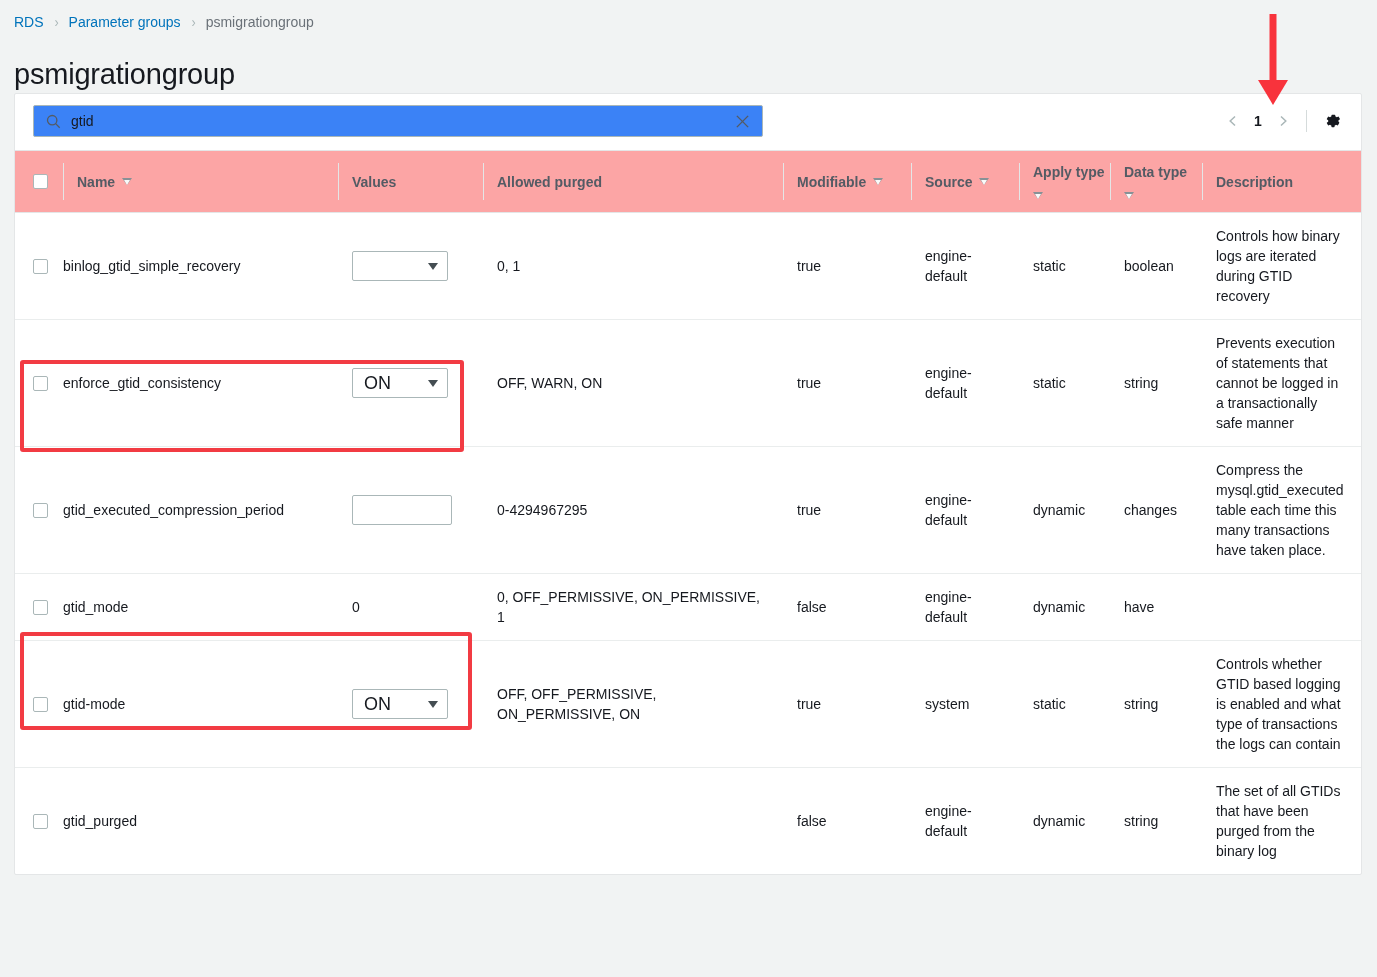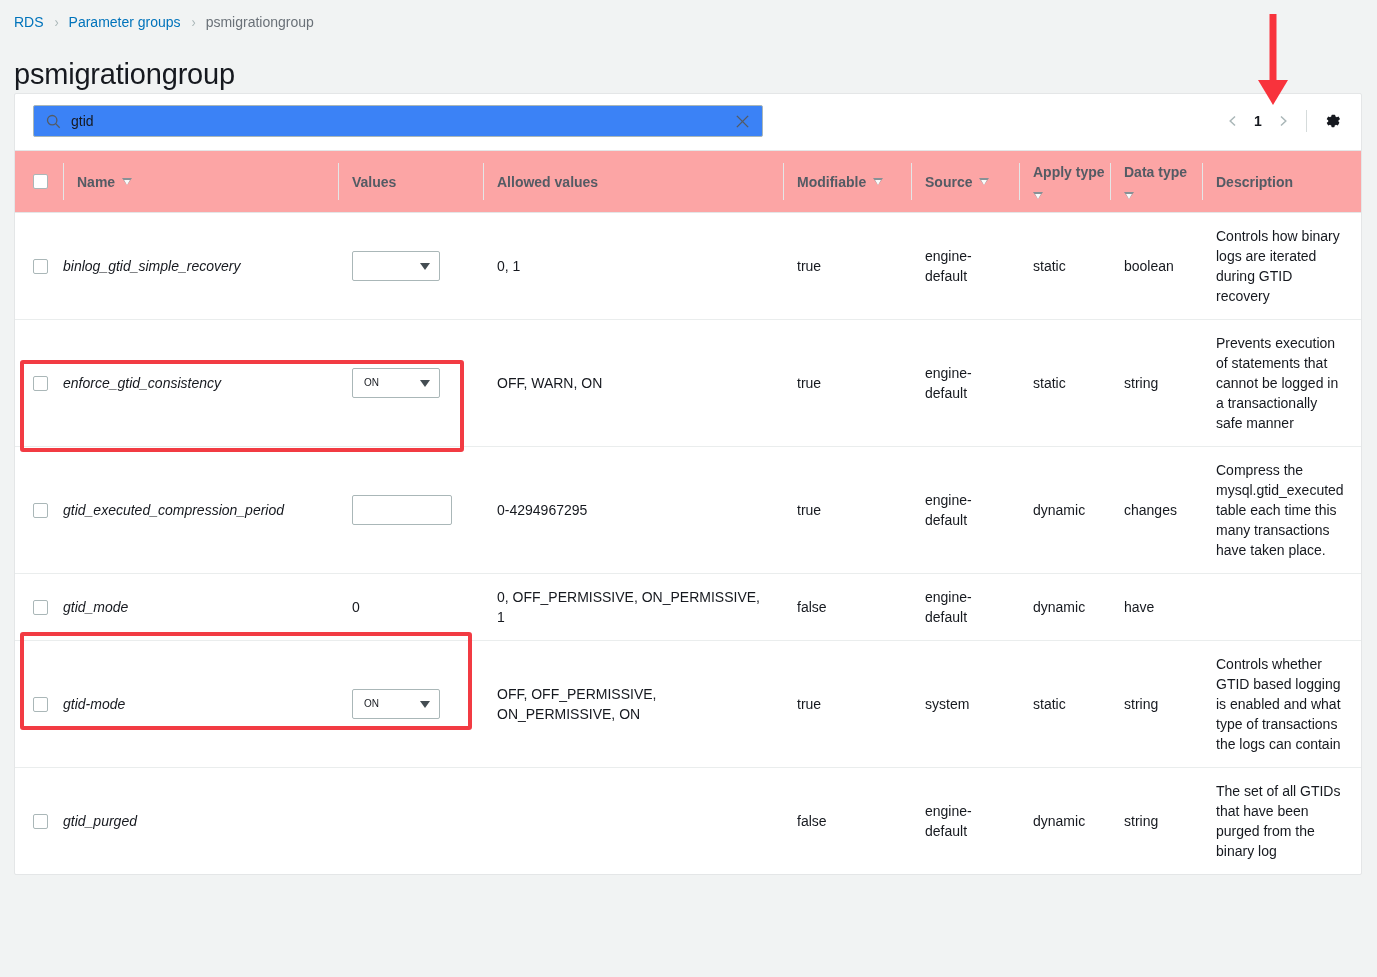--- a/index.html
+++ b/index.html
@@ -199,42 +199,42 @@
   .col-check { width: 48px; padding-left: 18px !important; padding-right: 0 !important; }
   .col-name { width: 275px; }
   .col-values { width: 145px; }
   .col-allowed { width: 300px; }
   .col-mod { width: 128px; }
   .col-source { width: 108px; }
   .col-apply { width: 91px; }
   .col-dtype { width: 92px; }
   .col-desc { width: auto; }
 
-  .cell-name { padding-left: 0 !important; font-style: italic; }
+  .cell-name { padding-left: 0 !important; }
 
   .cbx {
     width: 15px; height: 15px;
     border: 1px solid #aab7b8;
     border-radius: 2px;
     background: #fff;
     display: block;
     cursor: pointer;
   }
 
   .select-ctl {
-    width: 88px; height: 30px;
+    width: 96px; height: 30px;
     border: 1px solid #aab7b8;
     border-radius: 2px;
     background: #fff;
     display: flex;
     align-items: center;
     justify-content: space-between;
     padding: 0 9px 0 11px;
     cursor: pointer;
-    font-size: 10px;
+    font-size: 18px;
     color: #16191f;
   }
   .caret {
     width: 0; height: 0;
     border-left: 5px solid transparent;
     border-right: 5px solid transparent;
     border-top: 7px solid #444d52;
   }
   .text-ctl {
     width: 100px; height: 30px;
@@ -328,21 +328,21 @@
             <span class="sort-tri"></span>
           </div>
         </th>
         <th>
           <div class="hdr">
               <span>Values</span>
             </div>
         </th>
         <th>
           <div class="hdr">
-              <span>Allowed values</span>
+              <span>Allowed purged</span>
             </div>
         </th>
         <th>
           <div class="hdr">
             <span>Modifiable</span>
             <span class="sort-tri"></span>
           </div>
         </th>
         <th>
           <div class="hdr">

